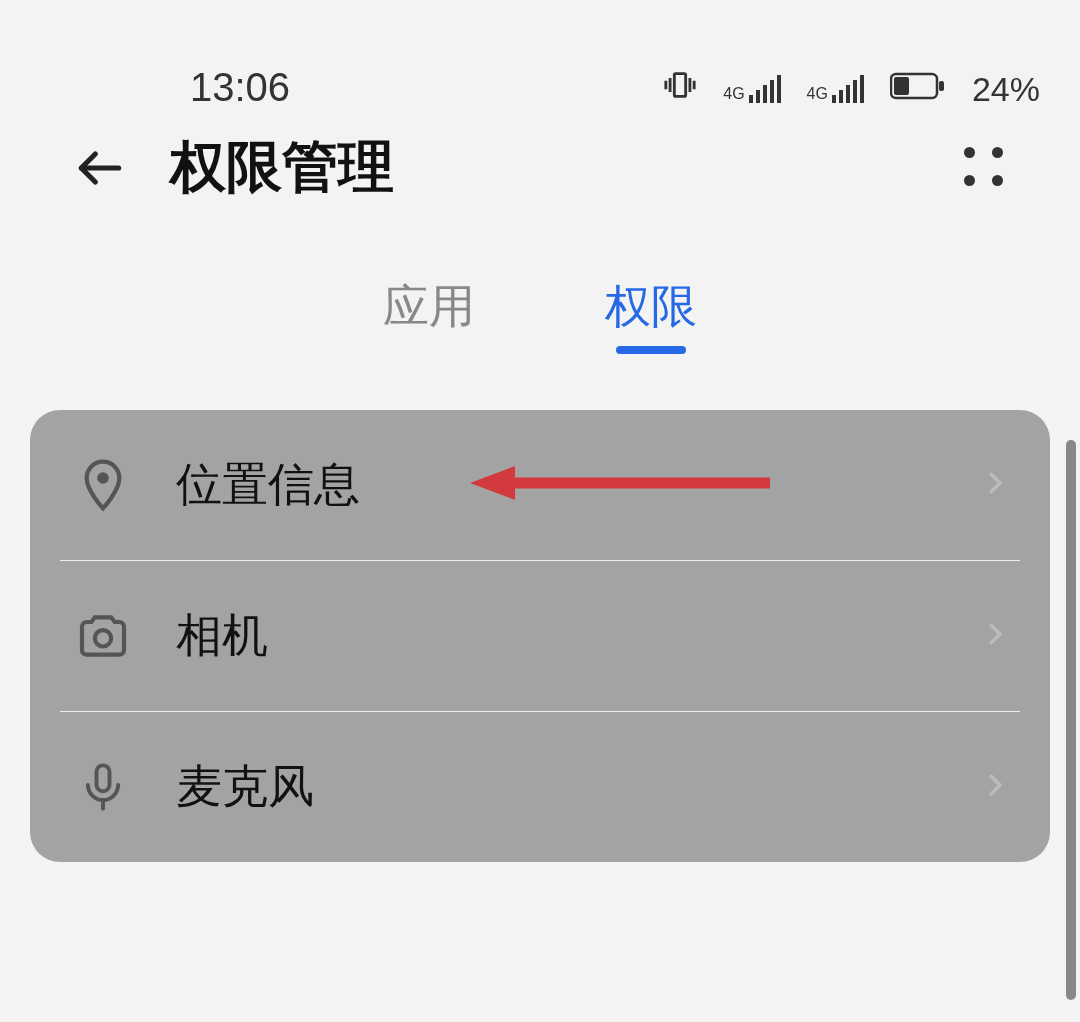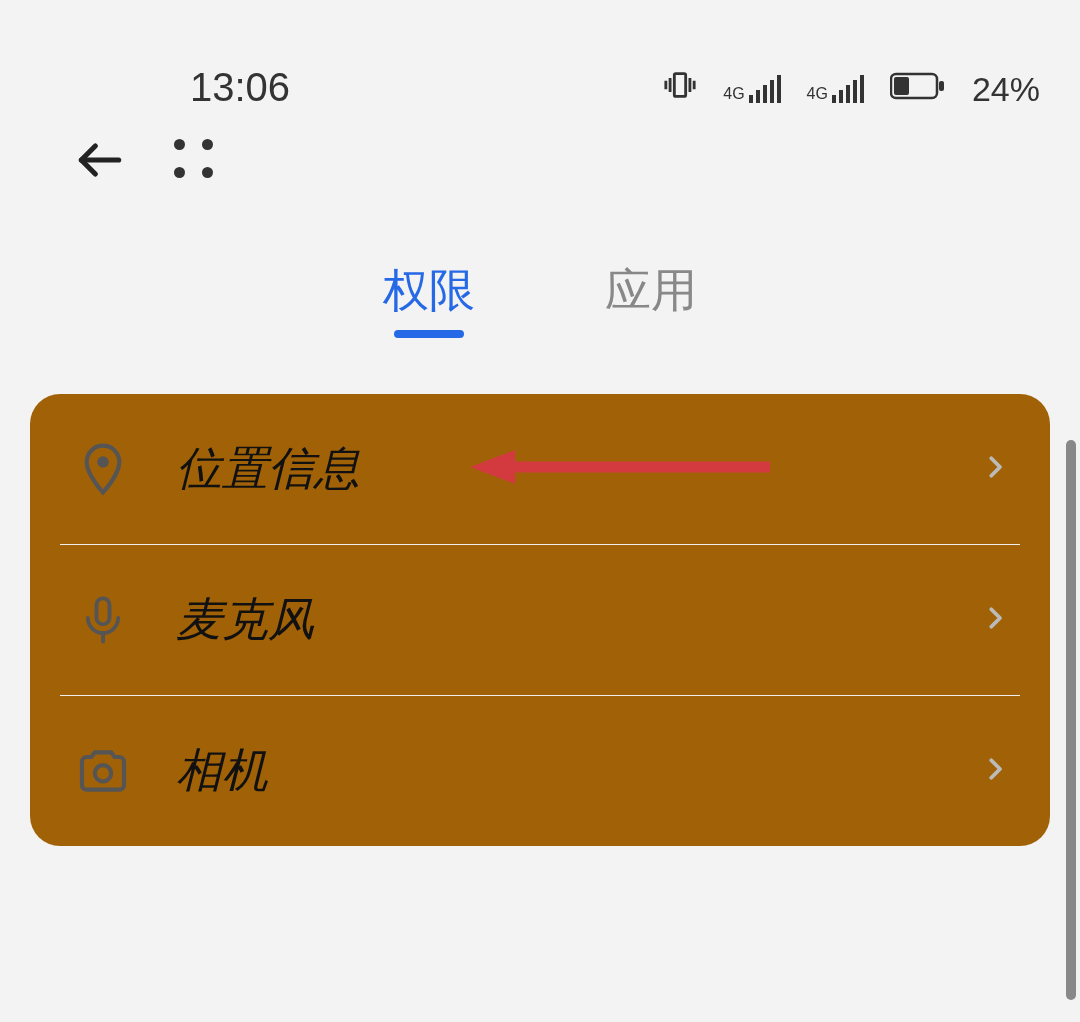--- a/index.html
+++ b/index.html
@@ -85,25 +85,24 @@
       position: absolute;
       bottom: -4px;
       left: 50%;
       transform: translateX(-50%);
       width: 70px;
       height: 8px;
       background: #2669e6;
       border-radius: 4px;
     }
     .card {
-      background: #a16207;
+      background: #a3a3a3;
       margin: 30px 30px 0 30px;
       border-radius: 30px;
       padding: 0 30px;
-      font-style: italic;
     }
     .row {
       display: flex;
       align-items: center;
       padding: 42px 10px;
       gap: 40px;
       border-bottom: 1px solid #eee;
       position: relative;
     }
     .row:last-child { border-bottom: none; }
@@ -185,31 +184,32 @@
   </div>
 </div>
 
 <div class="header">
   <div class="back-arrow">
     <svg width="56" height="56" viewBox="0 0 24 24" fill="none" stroke="#222" stroke-width="2.2" stroke-linecap="round" stroke-linejoin="round">
         <path d="M20 12H4"></path>
         <path d="M10 6l-6 6 6 6"></path>
       </svg>
   </div>
+  <div class="header-title">权限管理</div>
   <div class="menu-dots">
     <span></span>
       <span></span>
       <span></span>
       <span></span>
   </div>
 </div>
 
 <div class="tabs">
+  <div class="tab">应用</div>
   <div class="tab active">权限</div>
-  <div class="tab">应用</div>
 </div>
 
 <div class="card">
 
   <div class="row">
     <div class="row-icon">
       <svg width="56" height="56" viewBox="0 0 24 24" fill="none" stroke="#555" stroke-width="1.8">
           <path d="M12 22s7-7.5 7-13a7 7 0 10-14 0c0 5.5 7 13 7 13z"></path>
           <circle cx="12" cy="9" r="1.6" fill="#555"></circle>
         </svg>
@@ -217,50 +217,50 @@
     <div class="row-label">位置信息</div>
     <div class="chevron">
       <svg width="30" height="46" viewBox="0 0 24 24" fill="none" stroke="#bbb" stroke-width="3" stroke-linecap="round" stroke-linejoin="round">
           <path d="M9 5l7 7-7 7"></path>
         </svg>
     </div>
     <div class="arrow-annotation">
       <svg width="310" height="50" viewBox="0 0 310 50">
           <line x1="300" y1="25" x2="35" y2="25" stroke="#d23a3f" stroke-width="11"></line>
           <polygon points="0,25 45,8 45,42" fill="#d23a3f"></polygon>
+        </svg>
+    </div>
+  </div>
+
+  <div class="row">
+    <div class="row-icon">
+      <svg width="60" height="56" viewBox="0 0 24 24" fill="none" stroke="#555" stroke-width="1.8">
+          <path d="M3 8a2 2 0 012-2h2l1.5-2h7L17 6h2a2 2 0 012 2v10a2 2 0 01-2 2H5a2 2 0 01-2-2V8z"></path>
+          <circle cx="12" cy="13" r="3.5"></circle>
+        </svg>
+    </div>
+    <div class="row-label">相机</div>
+    <div class="chevron">
+      <svg width="30" height="46" viewBox="0 0 24 24" fill="none" stroke="#bbb" stroke-width="3" stroke-linecap="round" stroke-linejoin="round">
+          <path d="M9 5l7 7-7 7"></path>
         </svg>
     </div>
   </div>
 
   <div class="row">
     <div class="row-icon">
       <svg width="52" height="60" viewBox="0 0 24 24" fill="none" stroke="#555" stroke-width="1.8" stroke-linecap="round">
           <rect x="9" y="2" width="6" height="12" rx="3"></rect>
           <path d="M5 11a7 7 0 0014 0"></path>
           <path d="M12 18v4"></path>
         </svg>
     </div>
     <div class="row-label">麦克风</div>
     <div class="chevron">
       <svg width="30" height="46" viewBox="0 0 24 24" fill="none" stroke="#bbb" stroke-width="3" stroke-linecap="round" stroke-linejoin="round">
           <path d="M9 5l7 7-7 7"></path>
         </svg>
     </div>
   </div>
 
-  <div class="row">
-    <div class="row-icon">
-      <svg width="60" height="56" viewBox="0 0 24 24" fill="none" stroke="#555" stroke-width="1.8">
-          <path d="M3 8a2 2 0 012-2h2l1.5-2h7L17 6h2a2 2 0 012 2v10a2 2 0 01-2 2H5a2 2 0 01-2-2V8z"></path>
-          <circle cx="12" cy="13" r="3.5"></circle>
-        </svg>
-    </div>
-    <div class="row-label">相机</div>
-    <div class="chevron">
-      <svg width="30" height="46" viewBox="0 0 24 24" fill="none" stroke="#bbb" stroke-width="3" stroke-linecap="round" stroke-linejoin="round">
-          <path d="M9 5l7 7-7 7"></path>
-        </svg>
-    </div>
-  </div>
-
 </div>
 
 <div class="scrollbar"></div>
 
 </body></html>

